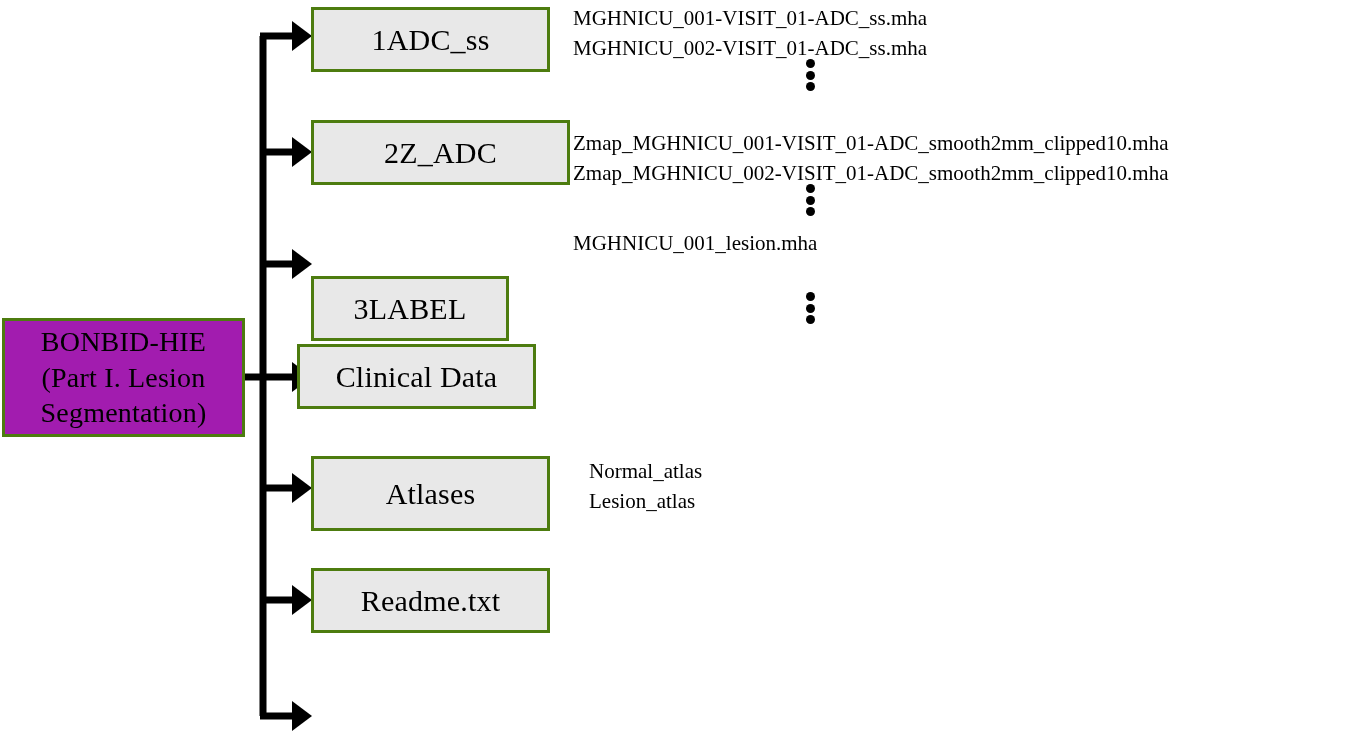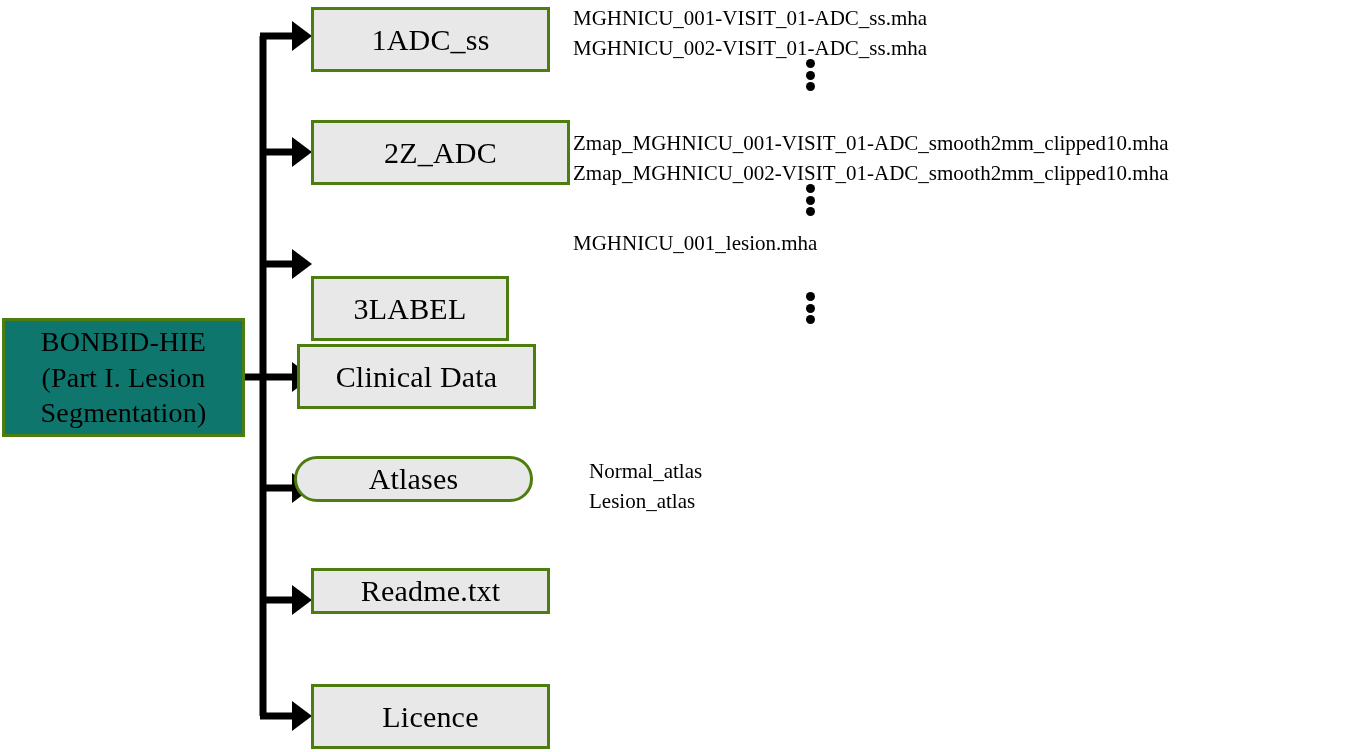--- a/index.html
+++ b/index.html
@@ -35,21 +35,21 @@
     display: flex;
     align-items: center;
     justify-content: center;
     text-align: center;
     font-size: 30px;
     line-height: 1.05;
     letter-spacing: 0.2px;
     white-space: nowrap;
   }
   .node.root {
-    background: #0f766e;
+    background: #a21caf;
     border-width: 3px;
     flex-direction: column;
     justify-content: center;
     font-size: 28px;
     line-height: 1.28;
     padding: 2px 6px;
   }
   .node.root .rline {
     display: block;
     width: 100%;
@@ -146,23 +146,22 @@
     <span class="fline">MGHNICU_001_lesion.mha</span>
   </div>
   <div class="vdots" style="left:798px; top:292px;">
     <i></i>
       <i></i>
       <i></i>
   </div>
 
   <div class="node" style="left:297px; top:344px; width:239px; height:65px;">Clinical Data</div>
 
-  <div class="node" style="left:294px; top:456px; width:239px; height:46px;border-radius:23px;">Atlases</div>
+  <div class="node" style="left:311px; top:456px; width:239px; height:75px;">Atlases</div>
   <div class="files" style="left:573px; top:456px;margin-left:16px;">
     <span class="fline">Normal_atlas</span>
     <span class="fline">Lesion_atlas</span>
   </div>
 
-  <div class="node" style="left:311px; top:568px; width:239px; height:46px;">Readme.txt</div>
+  <div class="node" style="left:311px; top:568px; width:239px; height:65px;">Readme.txt</div>
 
-  <div class="node" style="left:311px; top:684px; width:239px; height:65px;">Licence</div>
 
 </div>
 
 </body></html>

